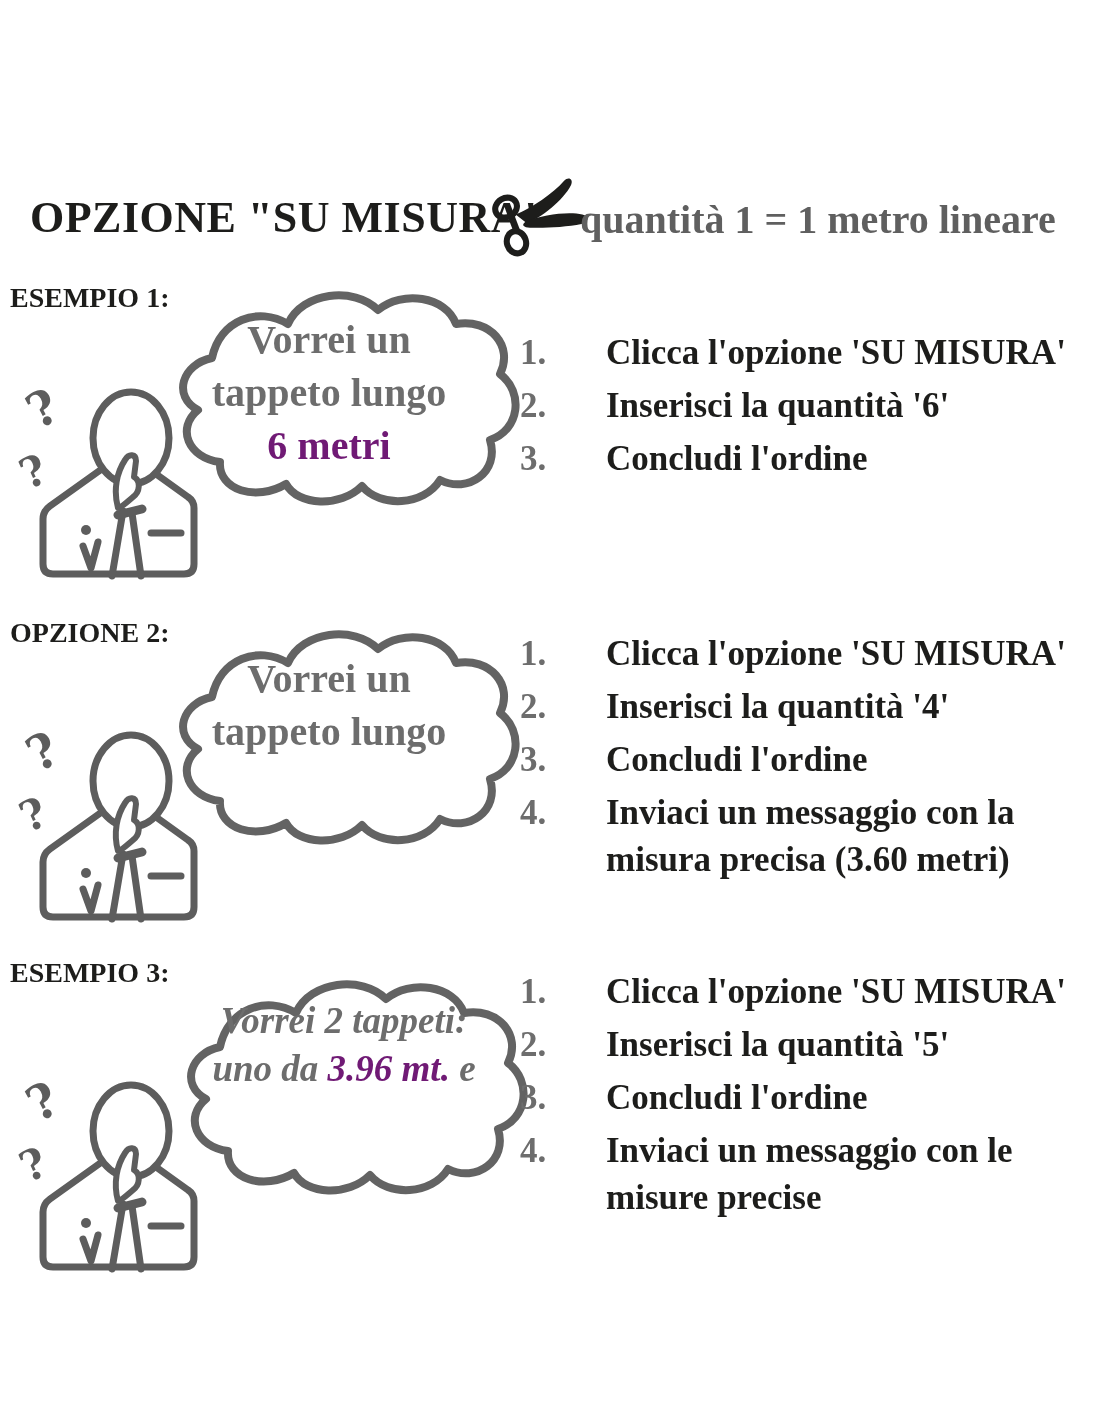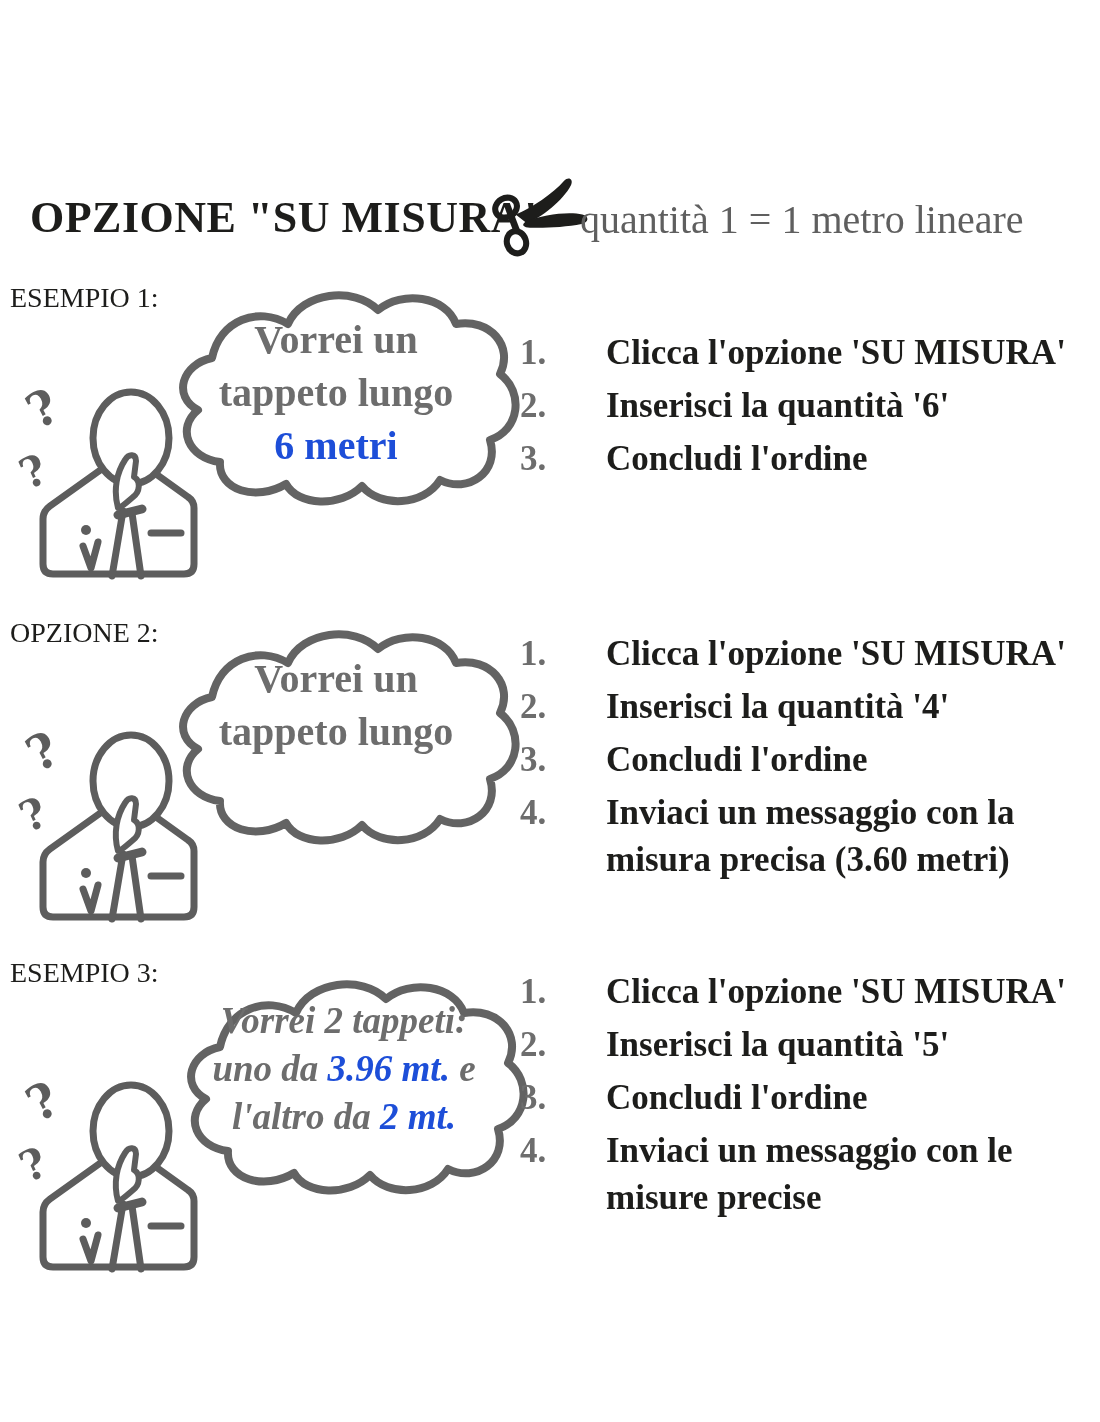--- a/index.html
+++ b/index.html
@@ -13,51 +13,51 @@
   
   .title {
     position: absolute; left: 30px; top: 192px; margin: 0;
     font-size: 44px; font-weight: 700; color: #1d1d1b; letter-spacing: 0.5px;
     white-space: nowrap;
   }
   .scissors-wrap { position: absolute; left: 487px; top: 172px; width: 104px; height: 92px; }
   .scissors-wrap svg { overflow: visible; }
   .subtitle {
     position: absolute; left: 580px; top: 196px; margin: 0;
-    font-size: 40px; font-weight: 400; color: #5f5f5f; white-space: nowrap;
+    font-size: 40px; font-weight: 700; color: #5f5f5f; white-space: nowrap;
   }
 
   
   .example { position: absolute; left: 0; width: 1100px; }
   .ex0 { top: 278px; height: 335px; }
   .ex1 { top: 613px; height: 340px; }
   .ex2 { top: 953px; height: 355px; padding-left: 48px; }
 
   .example-label {
     position: absolute; left: 10px; top: 4px; margin: 0;
-    font-size: 28px; font-weight: 400; color: #1d1d1b; white-space: nowrap;
+    font-size: 28px; font-weight: 700; color: #1d1d1b; white-space: nowrap;
   }
 
   .figure { position: absolute; left: 26px; top: 100px; width: 175px; height: 200px; }
   .ex1 .figure { top: 108px; }
   .ex2 .figure { top: 118px; }
   .figure svg { overflow: visible; }
 
   .bubble { position: absolute; left: 150px; top: 0px; width: 372px; height: 240px; }
   .ex1 .bubble { top: 4px; }
   .ex2 .bubble { left: 158px; top: 14px; }
   .bubble > svg { position: absolute; left: 0; top: 0; overflow: visible; }
 
   .bubble-text {
-    position: absolute; left: 28px; top: 36px; width: 316px;
+    position: absolute; left: 21px; top: 36px; width: 316px;
     text-align: center; font-size: 40px; font-weight: 700;
     color: #6d6d6d; line-height: 1.32;
   }
   .ex2 .bubble-text { left: 14px; top: 30px; width: 344px; font-size: 37px; line-height: 1.3; font-style: italic; }
-  .bubble-text .em { color: #1d4ed8; }
+  .bubble-text .em { color: #701a75; }
 
   .steps {
     position: absolute; left: 520px; margin: 0; padding: 0;
     list-style: none; width: 572px;
   }
   .ex0 .steps { top: 52px; }
   .ex1 .steps { top: 18px; }
   .ex2 .steps { top: 16px; }
   .steps li {
     display: flex; align-items: flex-start;
@@ -253,21 +253,20 @@
                  C350,194 318,216 290,202
                  C274,228 230,230 212,208
                  C190,230 148,228 136,206
                  C106,224 68,212 70,184
                  C38,180 26,150 48,132
                  C22,118 32,86 62,80 Z" fill="#ffffff" stroke="#636363" stroke-width="8" stroke-linejoin="round"></path>
       </svg>
       <div class="bubble-text">
             <div><span>Vorrei 2 tappeti:</span></div>
             <div><span>uno da </span><span class="em">3.96 mt.</span><span> e</span></div>
-            <div><span>l'altro da </span><span class="em">2 mt.</span></div>
           </div>
     </div>
 
     <ol class="steps">
           <li>
             <span class="num">1.</span>
             <span class="txt">Clicca l'opzione 'SU MISURA'</span>
           </li>
           <li>
             <span class="num">2.</span>

